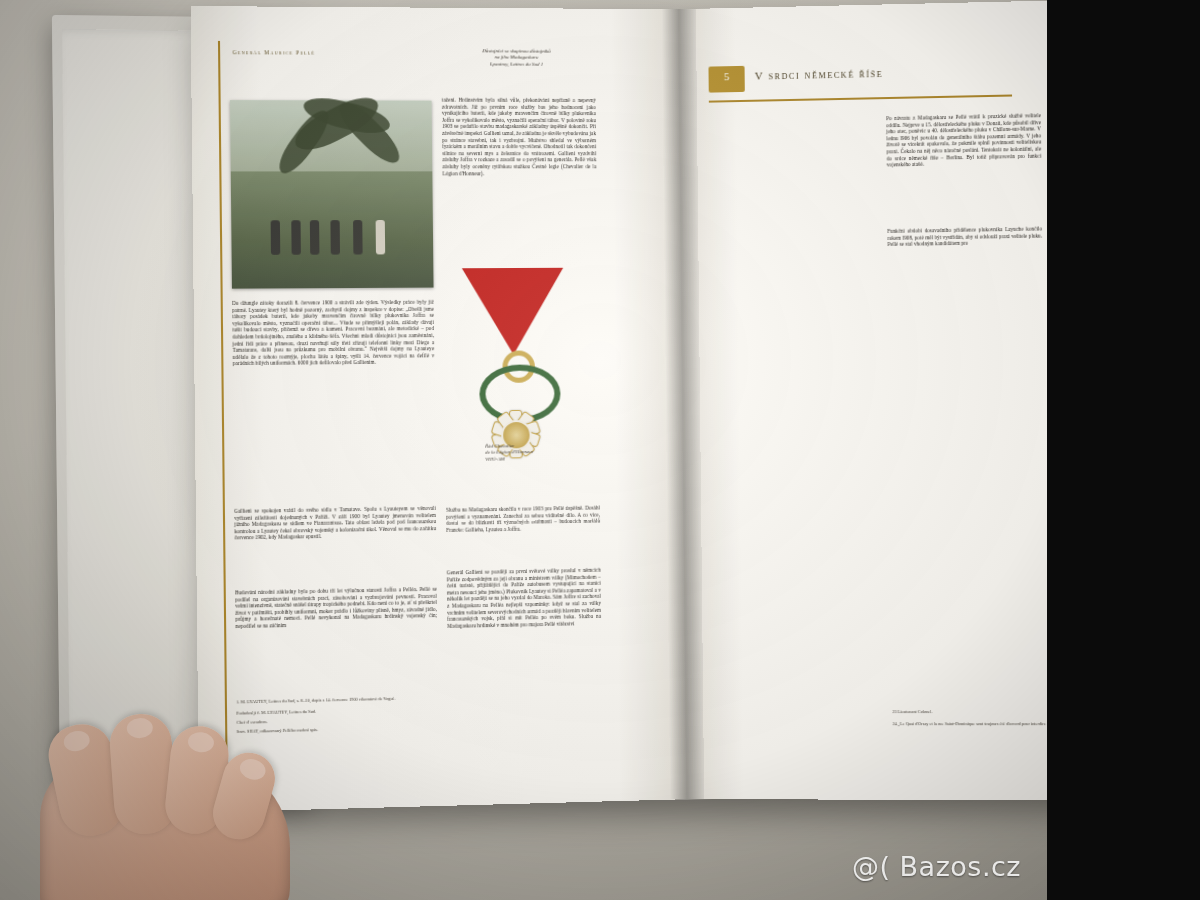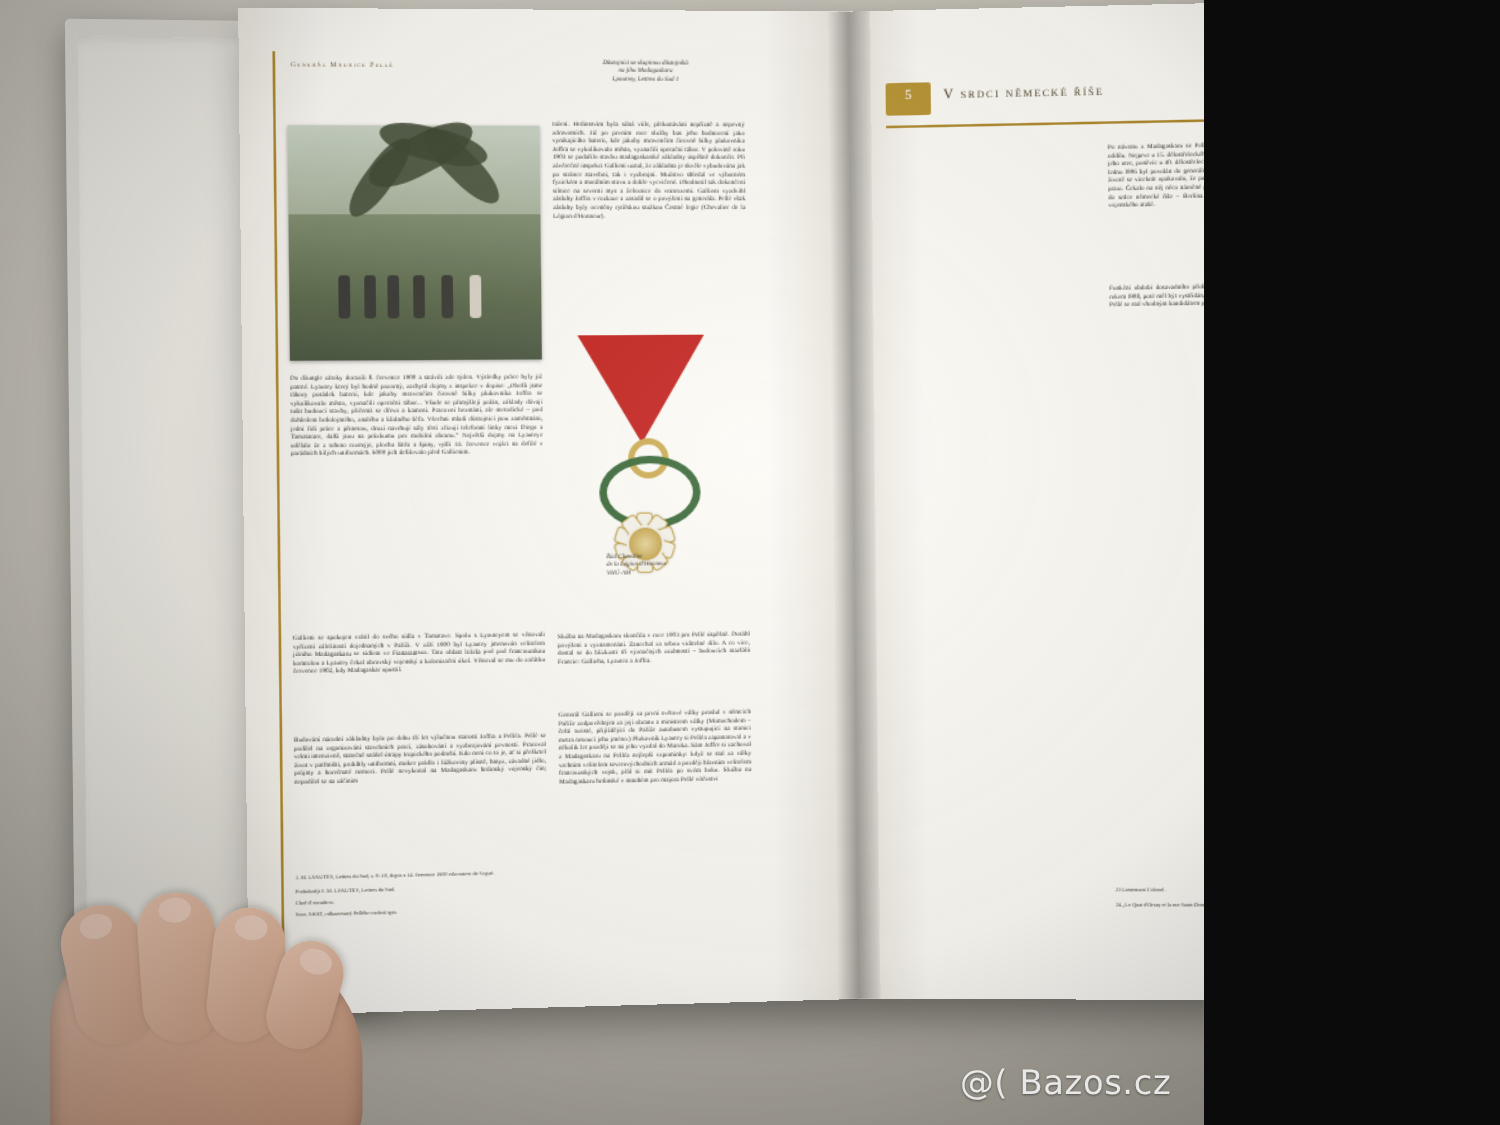--- a/index.html
+++ b/index.html
@@ -1,17 +1,17 @@
 <!DOCTYPE html>
 <html><head>
 <meta charset="utf-8">
 <style>
   html,body{margin:0;padding:0;background:#0b0b0b;}
   body{width:1200px;height:900px;overflow:hidden;font-family:"Liberation Serif",serif;}
-  .scene{position:relative;width:963px;height:900px;background:#d8d4cc;overflow:hidden;}
+  .scene{position:relative;width:1047px;height:900px;background:#d8d4cc;overflow:hidden;}
 
   
   .desk{position:absolute;inset:0;background:
       linear-gradient(160deg,#cfcbc2 0%,#c9c5bb 35%,#b9b5ab 70%,#a9a59b 100%);}
   .desk-shadow{position:absolute;left:0;top:0;width:1200px;height:900px;
       background:radial-gradient(ellipse at 50% 40%, rgba(255,255,255,.10) 0%, rgba(0,0,0,.06) 55%, rgba(0,0,0,.30) 100%);}
 
   
   .book{position:absolute;left:56px;top:4px;width:1105px;height:800px;
       transform:rotate(-0.6deg);}

